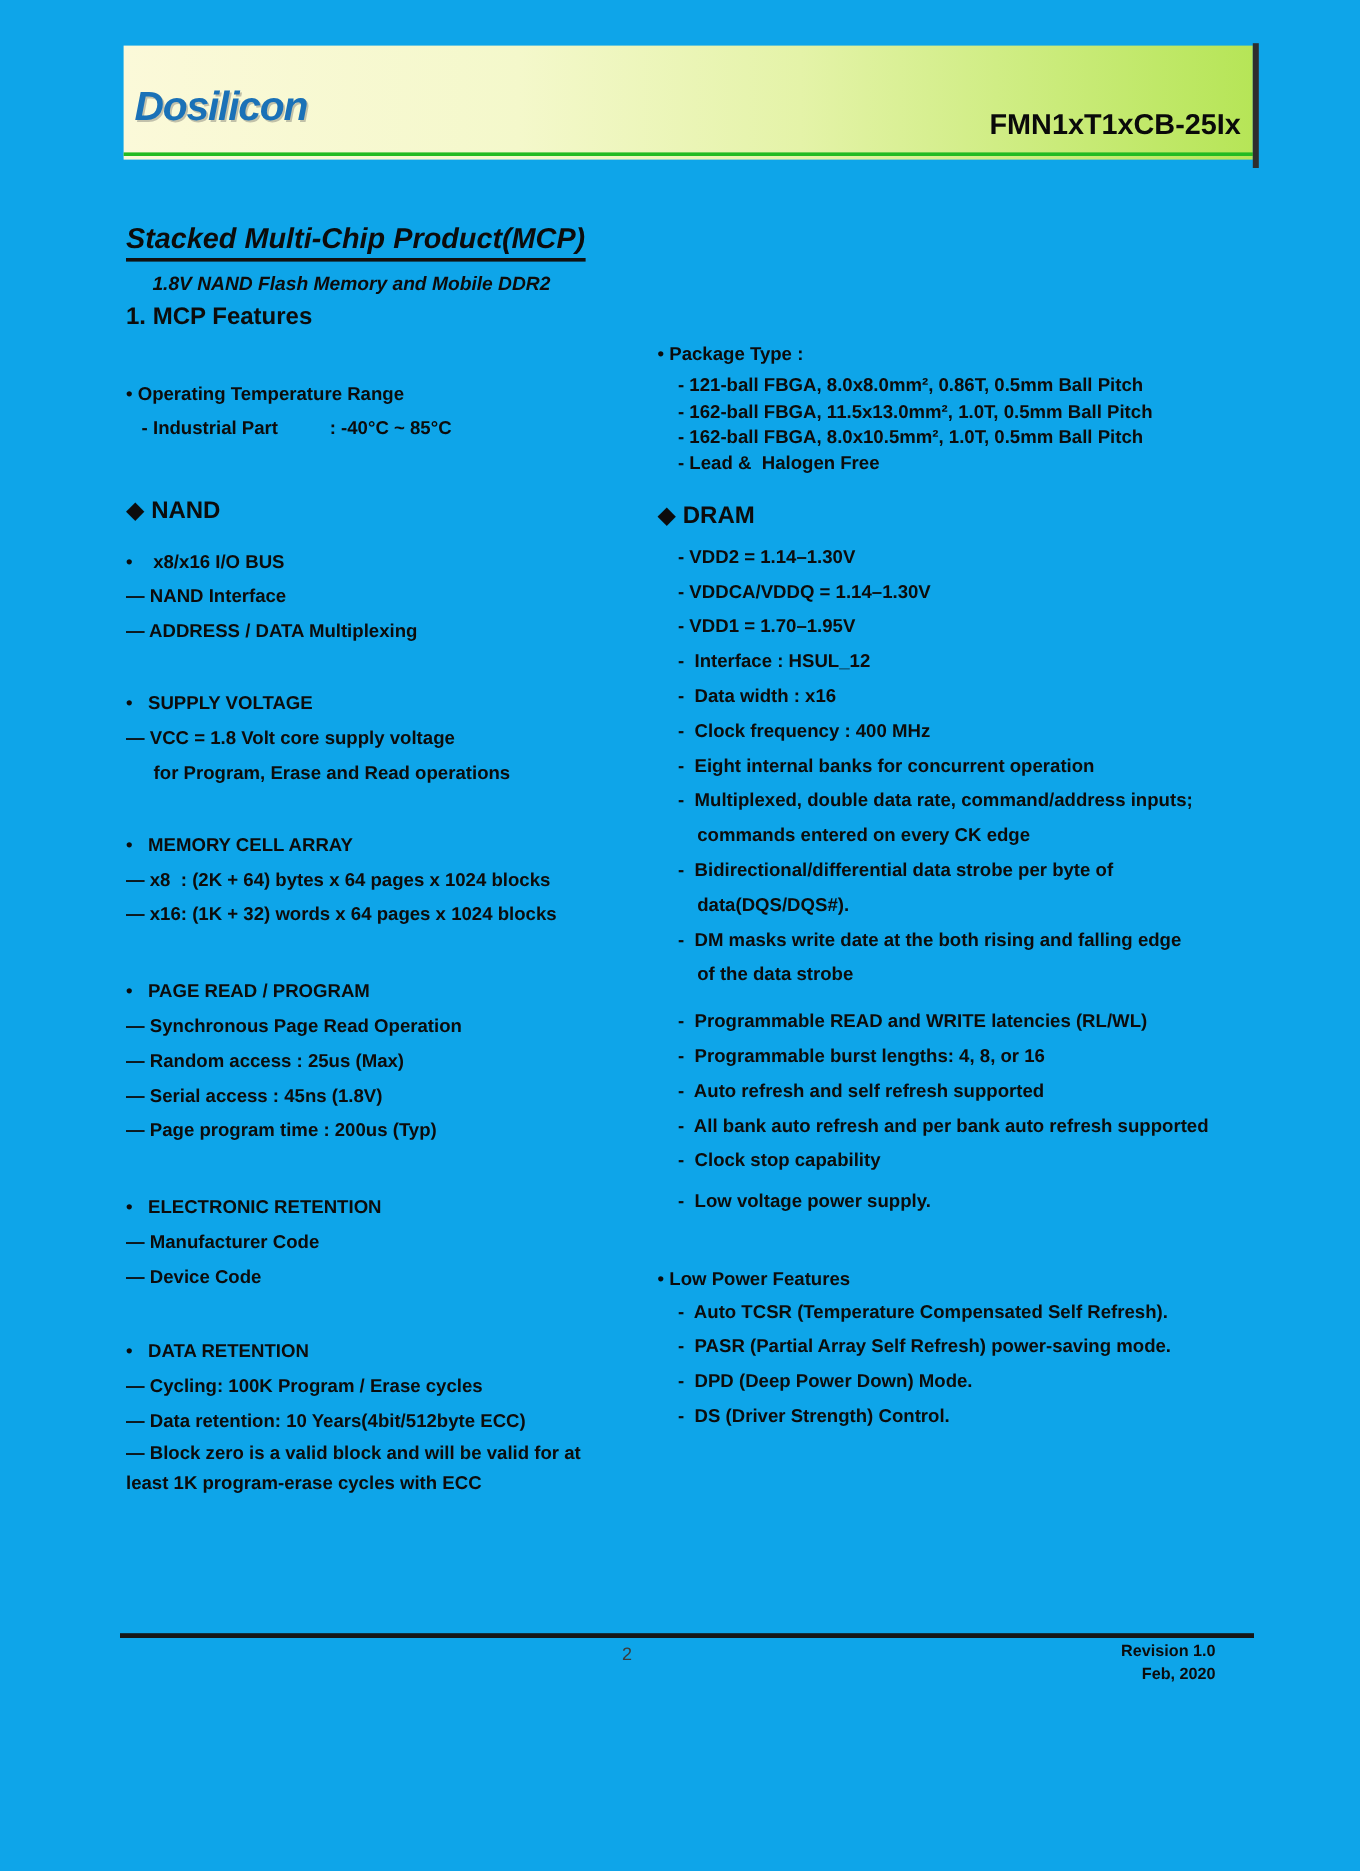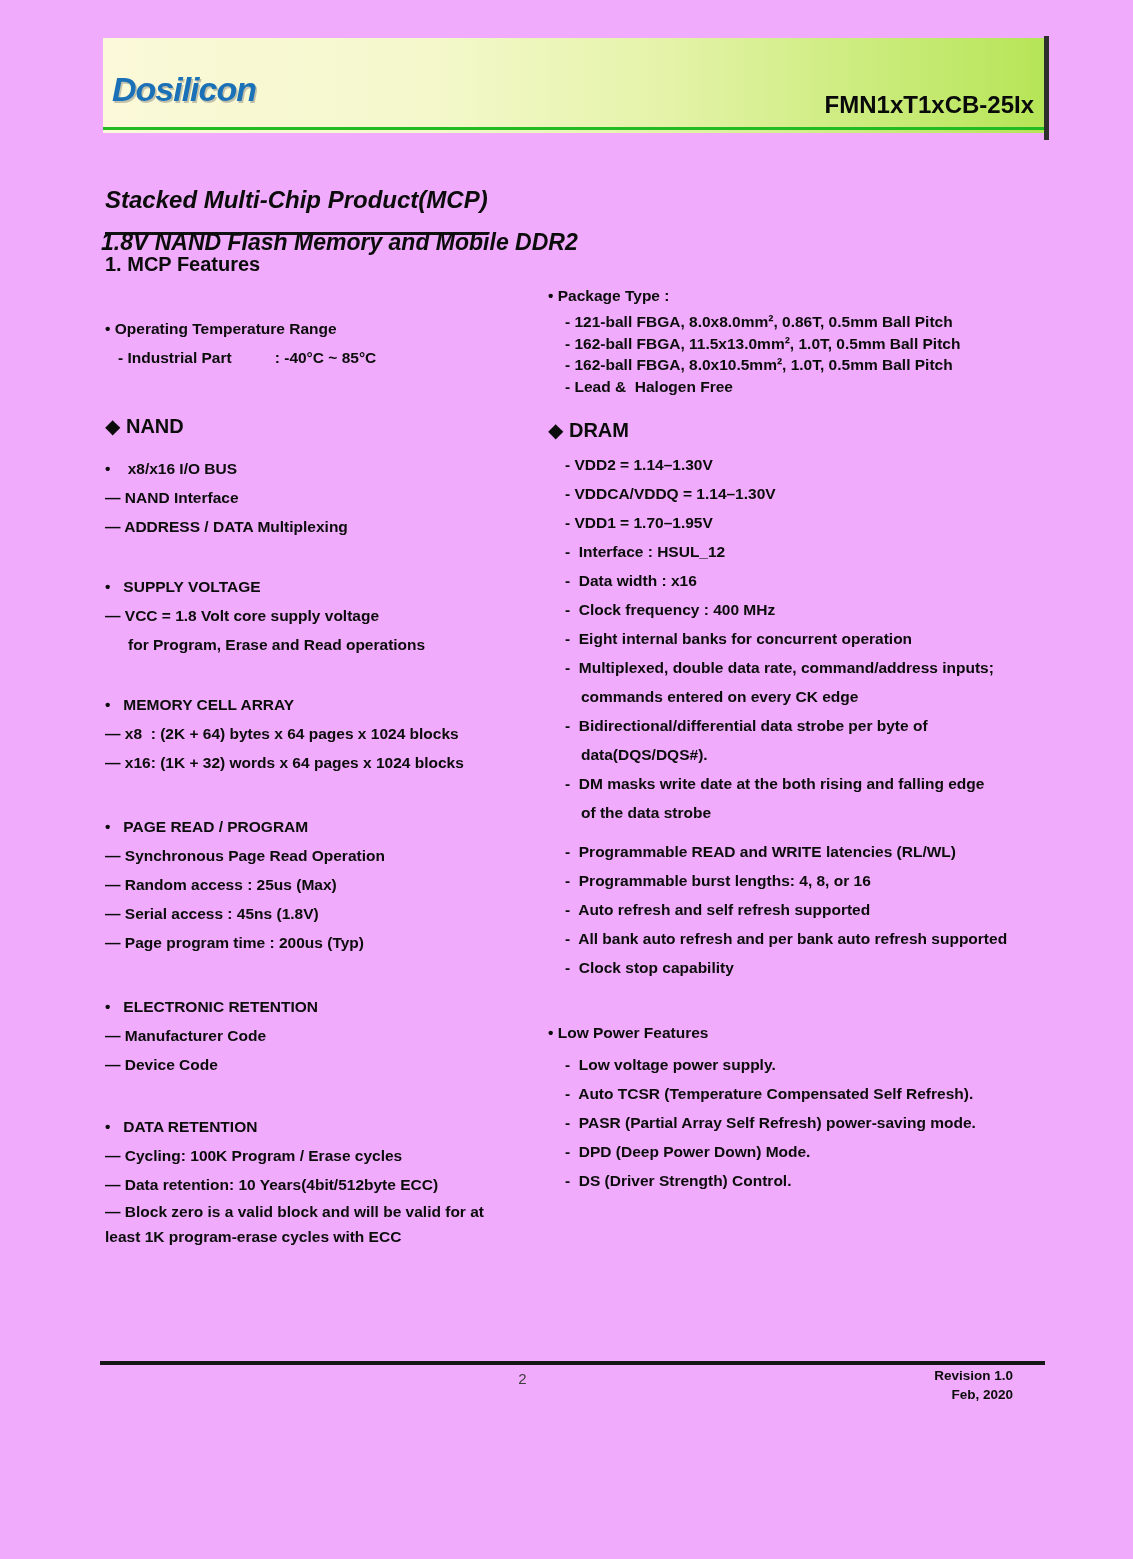--- a/index.html
+++ b/index.html
@@ -1,37 +1,37 @@
 <!DOCTYPE html>
 <html><head>
 <meta charset="utf-8">
 <style>
   html,body{margin:0;padding:0;background:#ffffff;}
   .page{
-    position:relative;width:1133px;height:1559px;background:#f0abfc;overflow:hidden;
+    position:relative;width:1133px;height:1559px;background:#0ea5e9;overflow:hidden;
     font-family:"Liberation Sans","DejaVu Sans",sans-serif;color:#0c0c0c;
   }
   
   .band{
     position:absolute;left:103px;top:38px;width:941px;height:95px;
     background:linear-gradient(90deg,#fbf9d9 0%,#f4f8cb 35%,#e4f3a8 60%,#b6e557 100%);
   }
   .band-green-line{position:absolute;left:0;bottom:3px;width:100%;height:3px;background:#22bb22;}
   .band-shadow{position:absolute;left:1044px;top:36px;width:5px;height:104px;background:#2e2e2e;}
   .logo{
     position:absolute;left:9px;top:32px;font-size:34px;font-weight:bold;font-style:italic;
     color:#1a71b7;letter-spacing:-1px;text-shadow:1.5px 1.5px 0 rgba(90,90,90,0.35);
   }
   .partno{position:absolute;right:10px;bottom:14px;font-size:24px;font-weight:bold;color:#0a0a0a;}
   
   .doc-title{
     position:absolute;left:105px;top:186px;font-size:24px;font-weight:bold;font-style:italic;
   }
-  .doc-title span{display:inline-block;border-bottom:3px solid #111;padding-bottom:18px;}
-  .doc-subtitle{position:absolute;left:101px;top:229px;font-size:23px;font-weight:bold;font-style:italic;}
+  .doc-title span{display:inline-block;border-bottom:3px solid #111;padding-bottom:1px;}
+  .doc-subtitle{position:absolute;left:127px;top:229px;font-size:16px;font-weight:bold;font-style:italic;}
   .sec-title{position:absolute;left:105px;top:253px;font-size:20px;font-weight:bold;}
   
   .col{position:absolute;}
   .col-left{left:105px;top:314px;width:450px;}
   .col-right{left:548px;top:283px;width:540px;}
   .ln{white-space:pre-wrap;font-weight:bold;font-size:15.5px;line-height:29px;color:#0c0c0c;}
   .heading{font-size:20px;line-height:34px;}
   .indent{padding-left:13px;}
   .hang{padding-left:23px;text-indent:-23px;}
   .tight{line-height:25px;}
@@ -112,22 +112,22 @@
 commands entered on every CK edge</div>
       <div class="ln dline">-  Bidirectional/differential data strobe per byte of
 data(DQS/DQS#).</div>
       <div class="ln dline">-  DM masks write date at the both rising and falling edge
 of the data strobe</div>
       <div class="ln dline g10">-  Programmable READ and WRITE latencies (RL/WL)</div>
       <div class="ln dline">-  Programmable burst lengths: 4, 8, or 16</div>
       <div class="ln dline">-  Auto refresh and self refresh supported</div>
       <div class="ln dline">-  All bank auto refresh and per bank auto refresh supported</div>
       <div class="ln dline">-  Clock stop capability</div>
+      <div class="ln dline g5">-  Low voltage power supply.</div>
       <div class="ln bullet pkgh g38">• Low Power Features</div>
-      <div class="ln dline g5">-  Low voltage power supply.</div>
       <div class="ln dline">-  Auto TCSR (Temperature Compensated Self Refresh).</div>
       <div class="ln dline">-  PASR (Partial Array Self Refresh) power-saving mode.</div>
       <div class="ln dline">-  DPD (Deep Power Down) Mode.</div>
       <div class="ln dline">-  DS (Driver Strength) Control.</div>
     </div>
 
   <div class="footer-line"></div>
   <div class="page-num">2</div>
   <div class="revision">
     <div>Revision 1.0</div>

